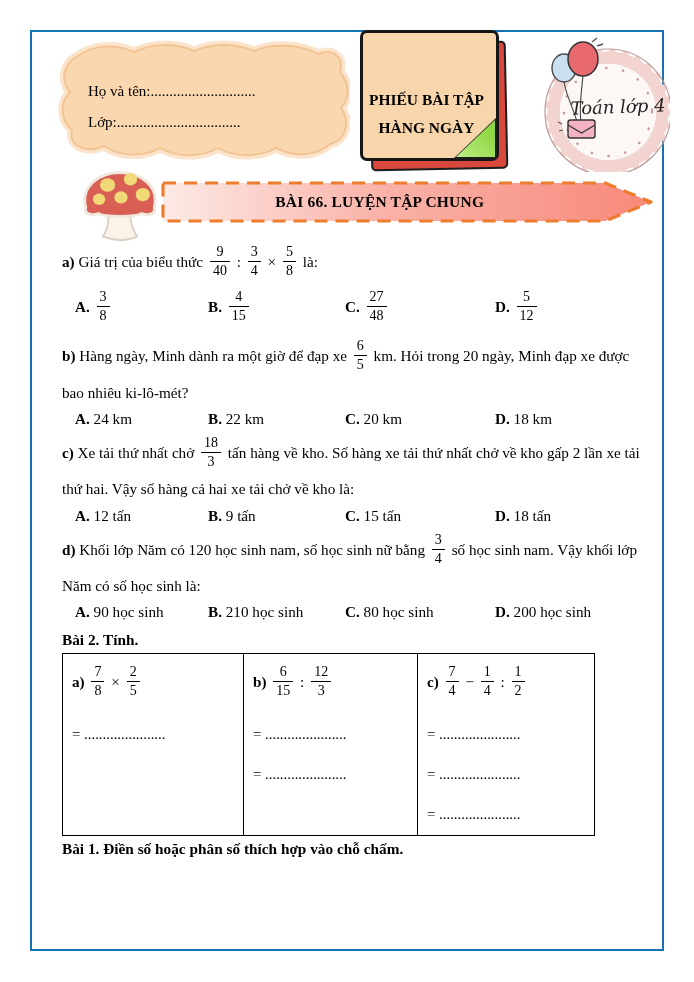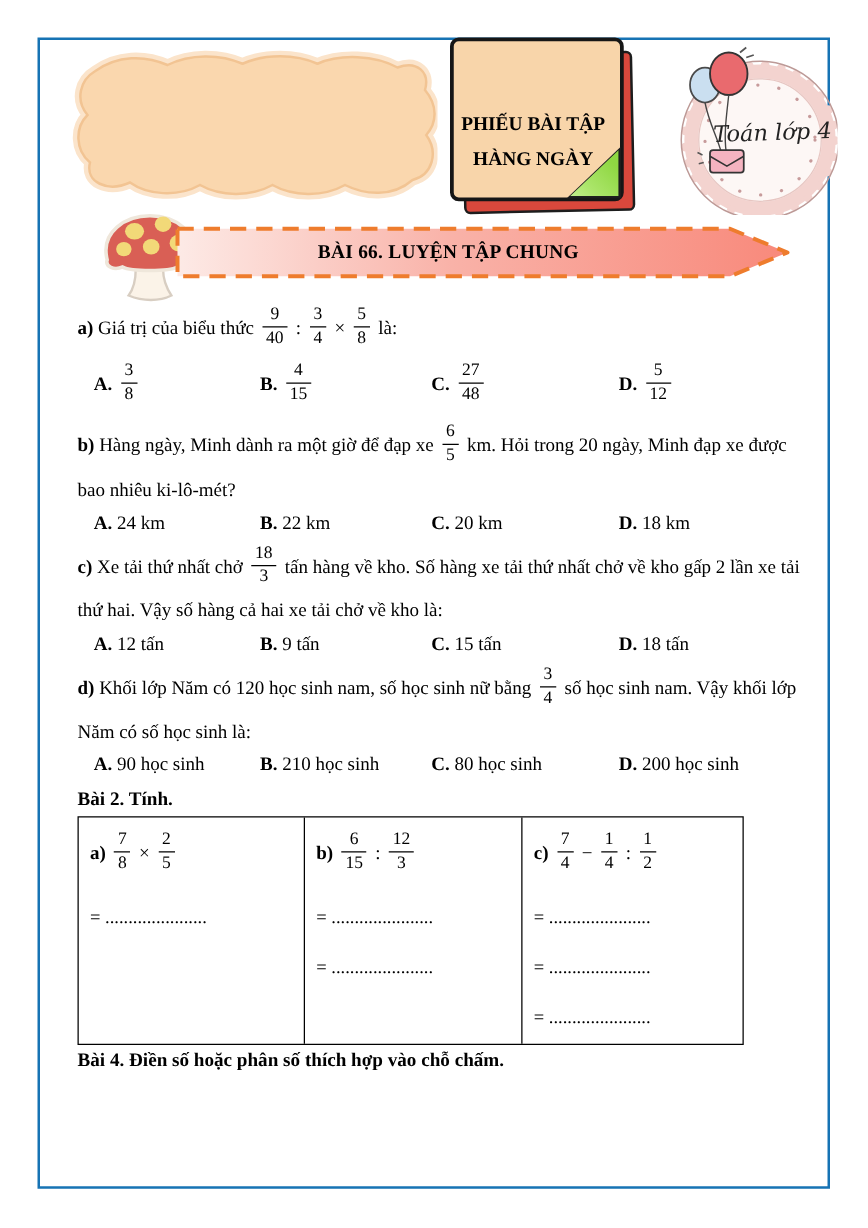--- a/index.html
+++ b/index.html
@@ -23,21 +23,21 @@
   .sticky .fold{position:absolute;right:6px;bottom:13px;width:39px;height:37px;background:linear-gradient(225deg,#8fd742 20%,#abe56a 70%,#c3ef8d);clip-path:polygon(100% 0,0 100%,100% 100%);}
   .note-text{position:absolute;left:0;right:8px;top:32px;text-align:center;font-weight:bold;font-size:15.5px;line-height:28px;margin-top:24px;}
 
   .badge{position:absolute;left:468px;top:0;width:140px;height:136px;}
   .badge svg{position:absolute;left:0;top:0;}
   .badge-text{position:absolute;left:38px;right:2px;top:60px;text-align:center;font-size:18px;font-style:italic;font-family:"DejaVu Serif",serif;transform:rotate(-2deg);color:#222;}
 
   
   .banner-row{position:relative;height:76px;}
   .mushroom{position:absolute;left:14px;top:0;width:88px;height:78px;}
-  .banner{position:absolute;left:76px;top:12px;width:496px;height:48px;}
+  .banner{position:absolute;left:97px;top:12px;width:496px;height:48px;}
   .banner svg{position:absolute;left:0;top:0;}
   .banner-text{position:absolute;left:0;top:0;width:89%;height:100%;display:flex;align-items:center;justify-content:center;font-weight:bold;font-size:15.5px;letter-spacing:.2px;}
 
   
   .ex-title{font-weight:bold;font-size:15.3px;margin:10px 0 2px;}
   .prompt{font-size:15.2px;line-height:2.0;margin:2px 0;}
   .options{display:grid;grid-template-columns:133px 137px 150px 1fr;padding-left:13px;margin:0 0 7px;font-size:15.2px;align-items:center;}
   .options.frac-row{margin:6px 0 10px;}
   .opt{white-space:nowrap;}
 
@@ -60,20 +60,24 @@
 
 <div class="content">
 
   <div class="header-deco">
 
     <div class="namebox">
       <svg width="298" height="128" viewBox="0 0 298 128">
         <path d="M24,19 C42,6 64,6 82,14 C100,5 124,5 142,13 C160,5 184,5 202,13 C220,5 248,6 266,16 C282,10 292,20 288,34 C298,46 298,60 289,70 C299,84 294,102 278,106 C262,120 240,118 224,110 C206,120 182,119 166,110 C148,120 124,119 108,110 C90,120 66,118 52,108 C34,116 16,108 20,92 C8,82 8,64 18,54 C8,42 12,26 24,19 Z" fill="none" stroke="#fbe4cb" stroke-width="9" stroke-linejoin="round"></path>
         <path d="M24,19 C42,6 64,6 82,14 C100,5 124,5 142,13 C160,5 184,5 202,13 C220,5 248,6 266,16 C282,10 292,20 288,34 C298,46 298,60 289,70 C299,84 294,102 278,106 C262,120 240,118 224,110 C206,120 182,119 166,110 C148,120 124,119 108,110 C90,120 66,118 52,108 C34,116 16,108 20,92 C8,82 8,64 18,54 C8,42 12,26 24,19 Z" fill="#fad7ae" stroke="#f2c493" stroke-width="2"></path>
       </svg>
+      <div class="nb-text">
+        <div>Họ và tên:............................</div>
+        <div>Lớp:.................................</div>
+      </div>
     </div>
 
     <div class="sticky">
       <div class="red"></div>
       <div class="front"></div>
       <div class="fold-back"></div>
       <div class="fold"></div>
       <div class="note-text">
         <div>PHIẾU BÀI TẬP</div>
         <div>HÀNG NGÀY</div>
@@ -183,15 +187,15 @@
     <div class="calc-cell last">
       <div class="expr"><b>c)</b> <span class="frac"><span class="fnum">7</span><span class="fden">4</span></span> − <span class="frac"><span class="fnum">1</span><span class="fden">4</span></span> : <span class="frac"><span class="fnum">1</span><span class="fden">2</span></span></div>
       <div>
           <div class="ans-line">= ......................</div>
           <div class="ans-line">= ......................</div>
           <div class="ans-line">= ......................</div>
         </div>
     </div>
   </div>
 
-  <div class="ex3-title">Bài 4. Điền số hoặc phân số thích hợp vào chỗ chấm.</div>
+  <div class="ex3-title">Bài 1. Điền số hoặc phân số thích hợp vào chỗ chấm.</div>
 
 </div>
 
 </body></html>

